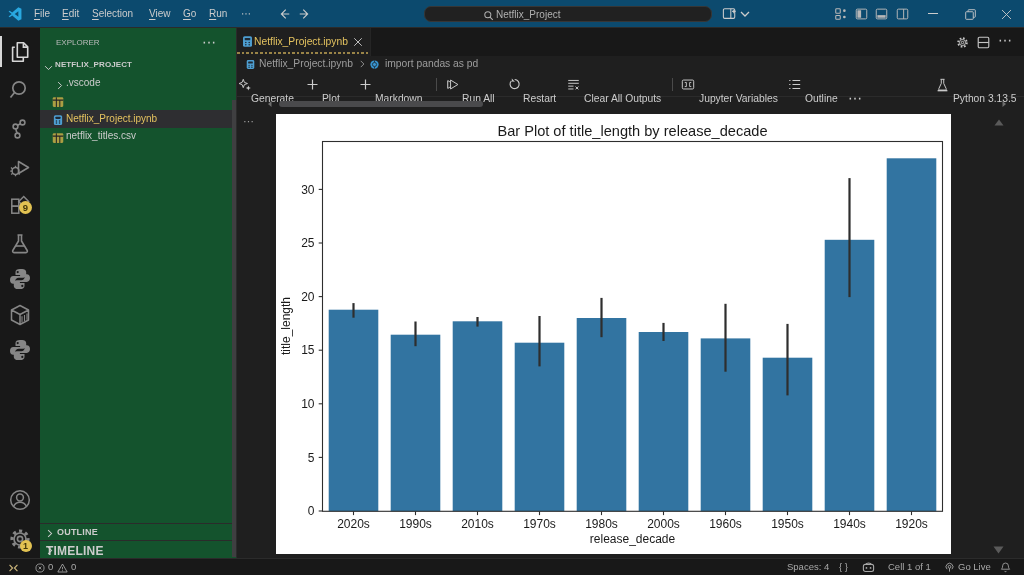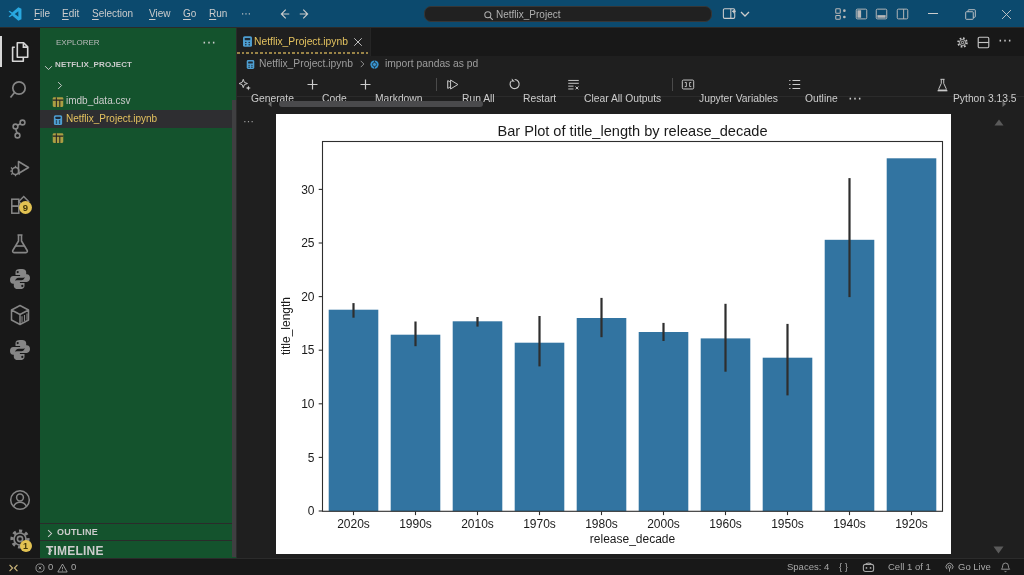--- a/index.html
+++ b/index.html
@@ -196,38 +196,39 @@
     <div class="abs" style="left:162px;top:6px;color:#cccccc;font-size:14px">⋯</div>
 
     <svg class="abs" style="left:3px;top:34px" width="11" height="11" viewBox="0 0 16 16">
       <path d="M3 6 L8 11 L13 6" fill="none" stroke="#cccccc" stroke-width="1.4"></path>
     </svg>
     <div class="abs" style="left:15px;top:31.5px;font-size:8px;font-weight:bold;color:#cccccc;letter-spacing:0.1px">NETFLIX_PROJECT</div>
 
     <svg class="abs" style="left:14px;top:52px" width="11" height="11" viewBox="0 0 16 16">
       <path d="M6 3 L11 8 L6 13" fill="none" stroke="#cccccc" stroke-width="1.4"></path>
     </svg>
-
-    <div class="row" style="top:64px;"><span style="margin-left:26px">imdb_data.csv</span></div>
+    <div class="row" style="top:46px;"><span style="margin-left:26px">.vscode</span></div>
+
     <svg class="abs" style="left:12px;top:68px" width="12" height="12" viewBox="0 0 16 16">
       <rect x="1" y="1.5" width="14" height="13" rx="1.5" fill="#ab9f43"></rect>
       <path d="M1 5.5 H15 M5.8 1.5 V14.5 M10.4 5.5 V14.5" stroke="#262626" stroke-width="1.4"></path>
     </svg>
 
     <div class="abs" style="left:0;top:82px;width:196px;height:18px;background:#2e2e31"></div>
     <div class="row" style="top:82px;color:#e3c25f"><span style="margin-left:26px">Netflix_Project.ipynb</span></div>
     <svg class="abs" style="left:12px;top:86px" width="12" height="12" viewBox="0 0 16 16">
       <rect x="2.5" y="1.5" width="11" height="13" rx="2" fill="#4e9fd2"></rect>
       <rect x="4.6" y="3.6" width="6.8" height="3" rx="0.8" fill="#1f2b36"></rect>
       <circle cx="5.9" cy="9.2" r="1" fill="#1f2b36"></circle>
         <circle cx="10.1" cy="9.2" r="1" fill="#1f2b36"></circle>
       <circle cx="5.9" cy="12" r="1" fill="#1f2b36"></circle>
         <circle cx="10.1" cy="12" r="1" fill="#1f2b36"></circle>
     </svg>
 
+    <div class="row" style="top:99px;"><span style="margin-left:26px">netflix_titles.csv</span></div>
     <svg class="abs" style="left:12px;top:104px" width="12" height="12" viewBox="0 0 16 16">
       <rect x="1" y="1.5" width="14" height="13" rx="1.5" fill="#ab9f43"></rect>
       <path d="M1 5.5 H15 M5.8 1.5 V14.5 M10.4 5.5 V14.5" stroke="#262626" stroke-width="1.4"></path>
     </svg>
 
     <div class="abs" style="left:0;top:495px;width:196px;height:1px;background:#2b2b2b"></div>
     <svg class="abs" style="left:4px;top:500px" width="11" height="11" viewBox="0 0 16 16">
       <path d="M6 3 L11 8 L6 13" fill="none" stroke="#cccccc" stroke-width="1.5"></path>
     </svg>
     <div class="abs" style="left:17px;top:499px;font-size:9px;font-weight:bold;color:#cccccc;letter-spacing:0.2px">OUTLINE</div>
@@ -289,21 +290,21 @@
     </div>
     <div id="nbtoolbar">
       <svg class="abs" style="left:1px;top:6px" width="14" height="14" viewBox="0 0 16 16">
         <path d="M6 1.5 L7.3 5 L10.8 6.3 L7.3 7.6 L6 11 L4.7 7.6 L1.2 6.3 L4.7 5 Z" fill="none" stroke="#cccccc" stroke-width="1.1" stroke-linejoin="round"></path>
         <path d="M11.8 8.5 L12.6 10.6 L14.7 11.4 L12.6 12.2 L11.8 14.3 L11 12.2 L8.9 11.4 L11 10.6 Z" fill="#cccccc"></path>
       </svg>
       <div class="tbitem" style="left:14px">Generate</div>
       <svg class="abs" style="left:70px;top:7px" width="11" height="11" viewBox="0 0 11 11">
         <path d="M5.5 0.5 V10.5 M0.5 5.5 H10.5" stroke="#cccccc" stroke-width="1.2"></path>
       </svg>
-      <div class="tbitem" style="left:85px">Code</div>
+      <div class="tbitem" style="left:85px">Plot</div>
       <svg class="abs" style="left:123px;top:7px" width="11" height="11" viewBox="0 0 11 11">
         <path d="M5.5 0.5 V10.5 M0.5 5.5 H10.5" stroke="#cccccc" stroke-width="1.2"></path>
       </svg>
       <div class="tbitem" style="left:138px">Markdown</div>
       <div class="tbsep" style="left:199px"></div>
       <svg class="abs" style="left:209px;top:6px" width="14" height="13" viewBox="0 0 17 16">
         <path d="M5.5 2.5 L14.5 8 L5.5 13.5 Z" fill="none" stroke="#cccccc" stroke-width="1.2" stroke-linejoin="round"></path>
         <path d="M2 3 V13" stroke="#cccccc" stroke-width="1.3"></path>
         <path d="M2.2 3.2 L5 5 M2.2 12.8 L5 11" stroke="#cccccc" stroke-width="1.1"></path>
       </svg>

